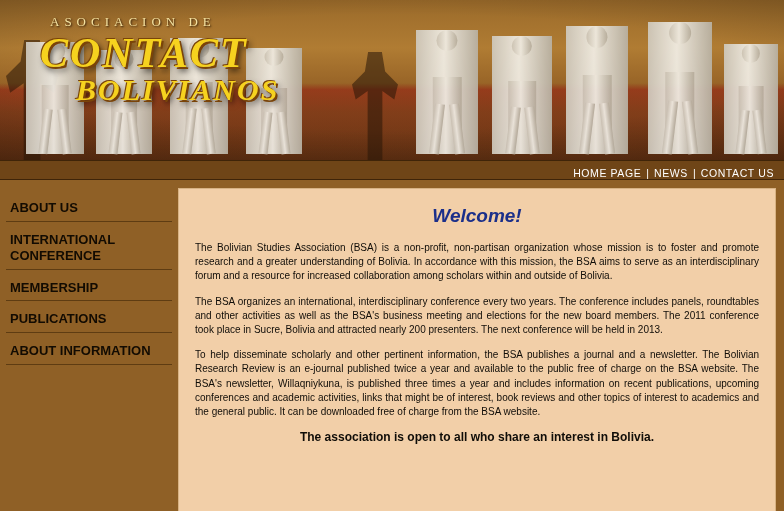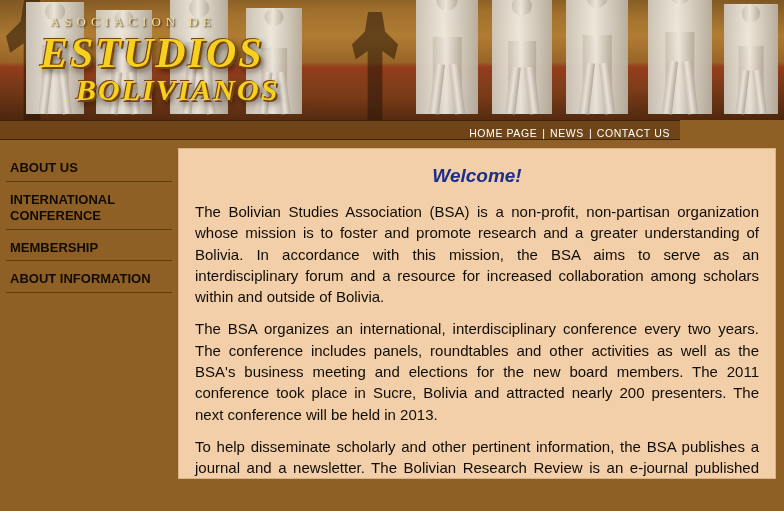--- a/index.html
+++ b/index.html
@@ -12,21 +12,21 @@
   }
   #page {
     position: relative;
     width: 784px; height: 511px;
     background: #8f6026;
   }
 
   
   .banner {
     position: relative;
-    width: 784px; height: 120px;
+    width: 784px; height: 160px;
     overflow: hidden;
     background: #701a75;
   }
   .banner-art {
     position: absolute; inset: 0;
     background:
       
       radial-gradient(ellipse 120% 90% at 50% 45%, rgba(0,0,0,0) 40%, rgba(0,0,0,0.45) 100%),
       
       linear-gradient(to bottom,
@@ -99,21 +99,21 @@
       2px 2px 0 #7a4409,
       -1px -1px 0 #7a4409,
       3px 4px 6px rgba(0,0,0,0.7);
   }
   .big1 { font-size: 42px; margin-top: 2px; }
   .big2 { font-size: 30px; margin-left: 36px; }
 
   
   .topbar {
     position: relative;
-    width: 680px; height: 20px;
+    width: 784px; height: 20px;
     background: #6f4517;
     border-top: 1px solid #3f2408;
     border-bottom: 1px solid #3f2408;
     text-align: right;
     padding: 2px 10px 0 0;
     white-space: nowrap;
   }
   .topbar a {
     color: #ffffff;
     font-size: 10.5px;
@@ -159,21 +159,21 @@
   .welcome {
     text-align: center;
     font-family: "Liberation Sans", sans-serif;
     font-size: 19px;
     font-weight: bold;
     font-style: italic;
     color: #1b2f8a;
     margin: 2px 0 14px 0;
   }
   .para {
-    font-size: 15px;
+    font-size: 10px;
     line-height: 1.42;
     color: #100d08;
     text-align: justify;
     margin-bottom: 11px;
   }
   .tagline {
     text-align: center;
     font-size: 12px;
     font-weight: bold;
     color: #100d08;
@@ -250,40 +250,42 @@
     <div class="fig" style="left:724px; width=54px; width:54px; height:110px;">
       <div class="head"></div>
         <div class="arms"></div>
         <div class="body"></div>
         <div class="legL"></div>
         <div class="legR"></div>
     </div>
 
     <div class="masthead">
       <div class="asoc">ASOCIACION DE</div>
-      <div class="big1">ESTUDIOS</div>
+      <div class="big1">CONTACT</div>
       <div class="big2">BOLIVIANOS</div>
     </div>
   </div>
 
   <div class="topbar">
     <a href="#">HOME PAGE</a><span class="topsep">|</span><a href="#">NEWS</a><span class="topsep">|</span><a href="#">CONTACT US</a>
   </div>
 
   <div class="content">
 
     <div class="sidebar">
       <div class="nav-item">ABOUT US</div>
       <div class="nav-item">INTERNATIONAL CONFERENCE</div>
       <div class="nav-item">MEMBERSHIP</div>
+      <div class="nav-item">PUBLICATIONS</div>
       <div class="nav-item">ABOUT INFORMATION</div>
     </div>
 
     <div class="main">
       <div class="welcome">Welcome!</div>
       <div class="para">The Bolivian Studies Association (BSA) is a non-profit, non-partisan organization whose mission is to foster and promote research and a greater understanding of Bolivia. In accordance with this mission, the BSA aims to serve as an interdisciplinary forum and a resource for increased collaboration among scholars within and outside of Bolivia.</div>
       <div class="para">The BSA organizes an international, interdisciplinary conference every two years. The conference includes panels, roundtables and other activities as well as the BSA's business meeting and elections for the new board members. The 2011 conference took place in Sucre, Bolivia and attracted nearly 200 presenters. The next conference will be held in 2013.</div>
       <div class="para">To help disseminate scholarly and other pertinent information, the BSA publishes a journal and a newsletter. The Bolivian Research Review is an e-journal published twice a year and available to the public free of charge on the BSA website. The BSA's newsletter, Willaqniykuna, is published three times a year and includes information on recent publications, upcoming conferences and academic activities, links that might be of interest, book reviews and other topics of interest to academics and the general public. It can be downloaded free of charge from the BSA website.</div>
+      <div class="tagline">The association is open to all who share an interest in Bolivia.</div>
 
     </div>
 
   </div>
 </div>
 
 </body></html>

